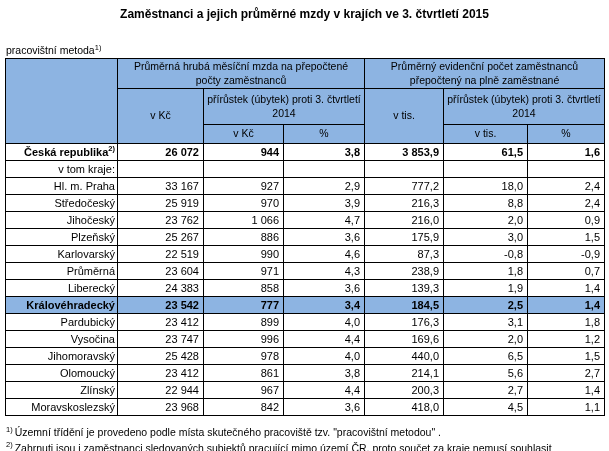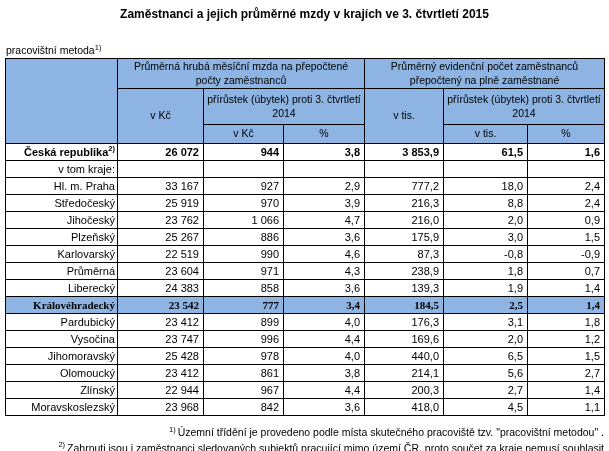--- a/index.html
+++ b/index.html
@@ -28,24 +28,24 @@
   tr.grp th { height:27px; }
   tr.mid th { height:33px; }
   tr.sub th { height:16px; }
   tbody td {
     font-size:11px; height:16px; padding:0 4px 0 0;
     text-align:right; vertical-align:middle; white-space:nowrap;
   }
   td.region { text-align:right; padding:0 2px 0 3px; }
   td.region.indent { padding-left:20px; }
   tr.total td { font-weight:bold; }
-  tr.hl td { background:#8db4e2; font-weight:bold;font-family:Liberation Serif, serif; }
+  tr.hl td { background:#8db4e2; font-weight:bold; }
 
   .footnotes { font-size:10.5px; margin-top:9px; line-height:1.38; }
-  .footnote { margin:0 0 1px 1px;text-align:right; }
+  .footnote { margin:0 0 1px 1px; }
   .footnote sup { margin-right:2px; }
   .fn-indent { margin-left:12px; }
 </style>
 </head>
 <body>
 
 <div class="page">
   <div class="title">Zaměstnanci a jejich průměrné mzdy v krajích ve 3. čtvrtletí 2015</div>
   <div class="method"><span>pracovištní metoda</span><sup>1)</sup></div>
 

